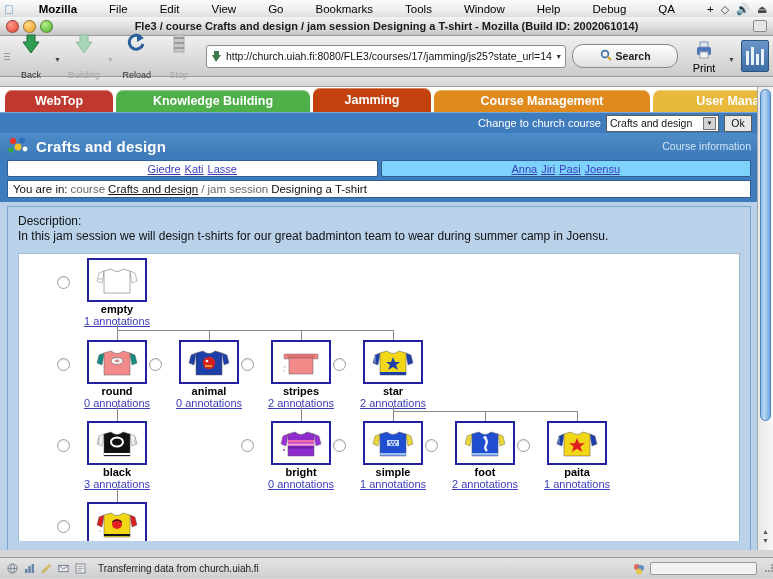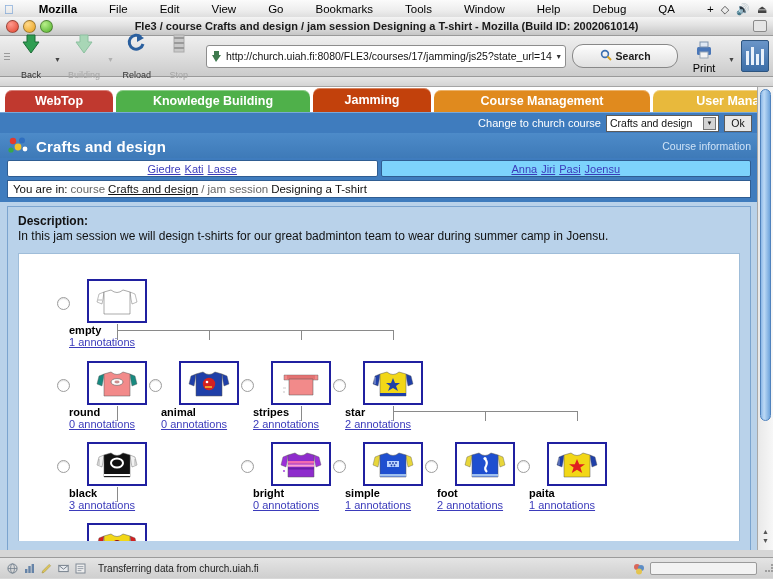--- a/index.html
+++ b/index.html
@@ -191,30 +191,30 @@
   }
 
   
   .panel{
     margin:4px 7px 0 7px;background:#b9d2ea;
     border:1px solid #7ba4cf;
     padding:7px 10px 0 10px;
     height:349px;
     overflow:hidden;
   }
-  .desc-title{font-size:12px;font-weight:bold;color:#111;}
+  .desc-title{font-size:12px;font-weight:normal;color:#111;}
   .desc-body{font-size:12px;color:#111;line-height:15px;margin-top:1px;}
 
   
   .tree{
     position:relative;margin-top:9px;background:#fff;
     height:287px;border:1px solid #9fbdd9;border-bottom:none;
     overflow:hidden;
   }
-  .node{position:absolute;width:96px;margin-top:21px;}
+  .node{position:absolute;width:96px;text-align:center;}
   .thumb{
     width:56px;height:40px;background:#fff;
     border:2px solid #2020a0;margin:0 auto;
     display:flex;align-items:center;justify-content:center;
     overflow:hidden;
   }
   .node .name{font-size:11px;font-weight:bold;color:#000;margin-top:1px;line-height:12px;}
   .node .ann{font-size:11px;color:#3b3bbb;text-decoration:underline;line-height:12px;display:block;}
   .radio{
     position:absolute;left:-12px;top:18px;width:11px;height:11px;

